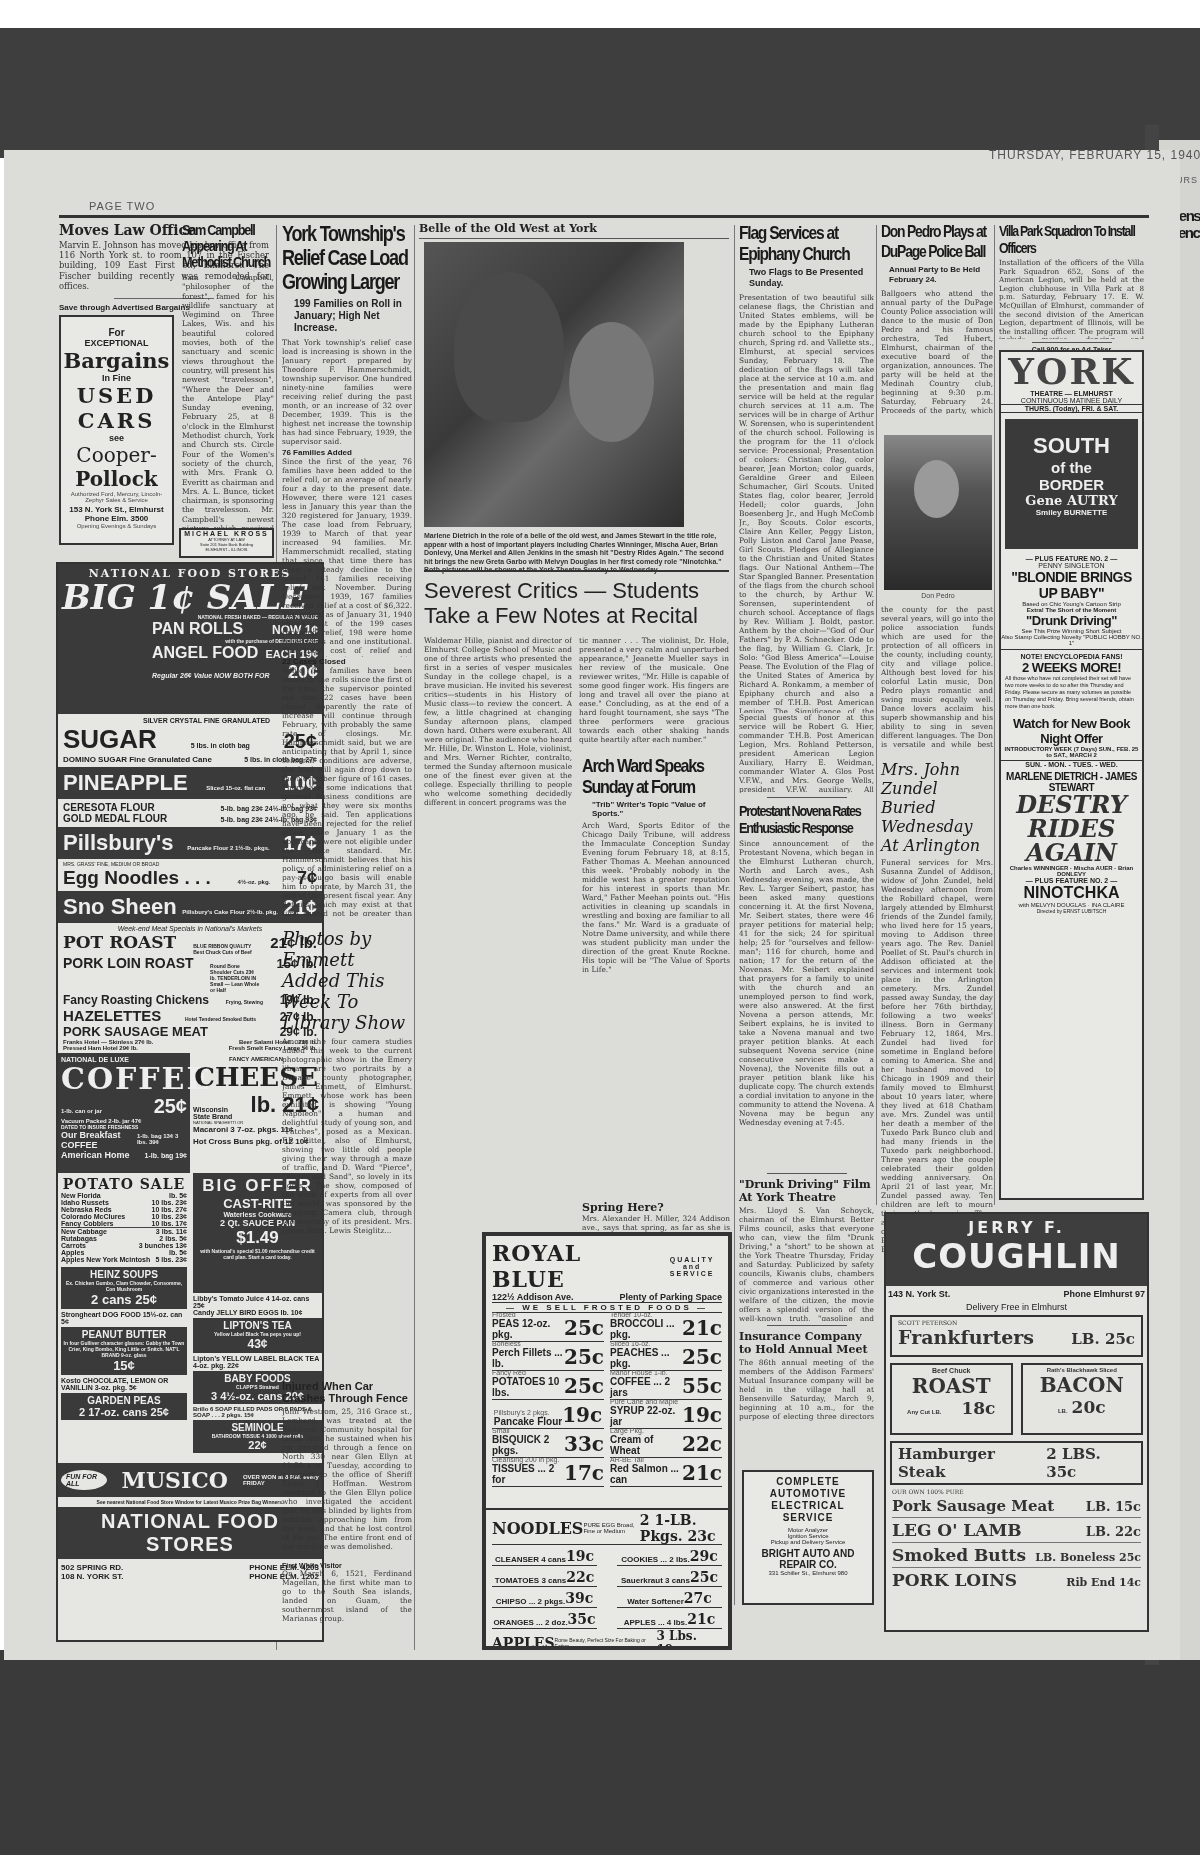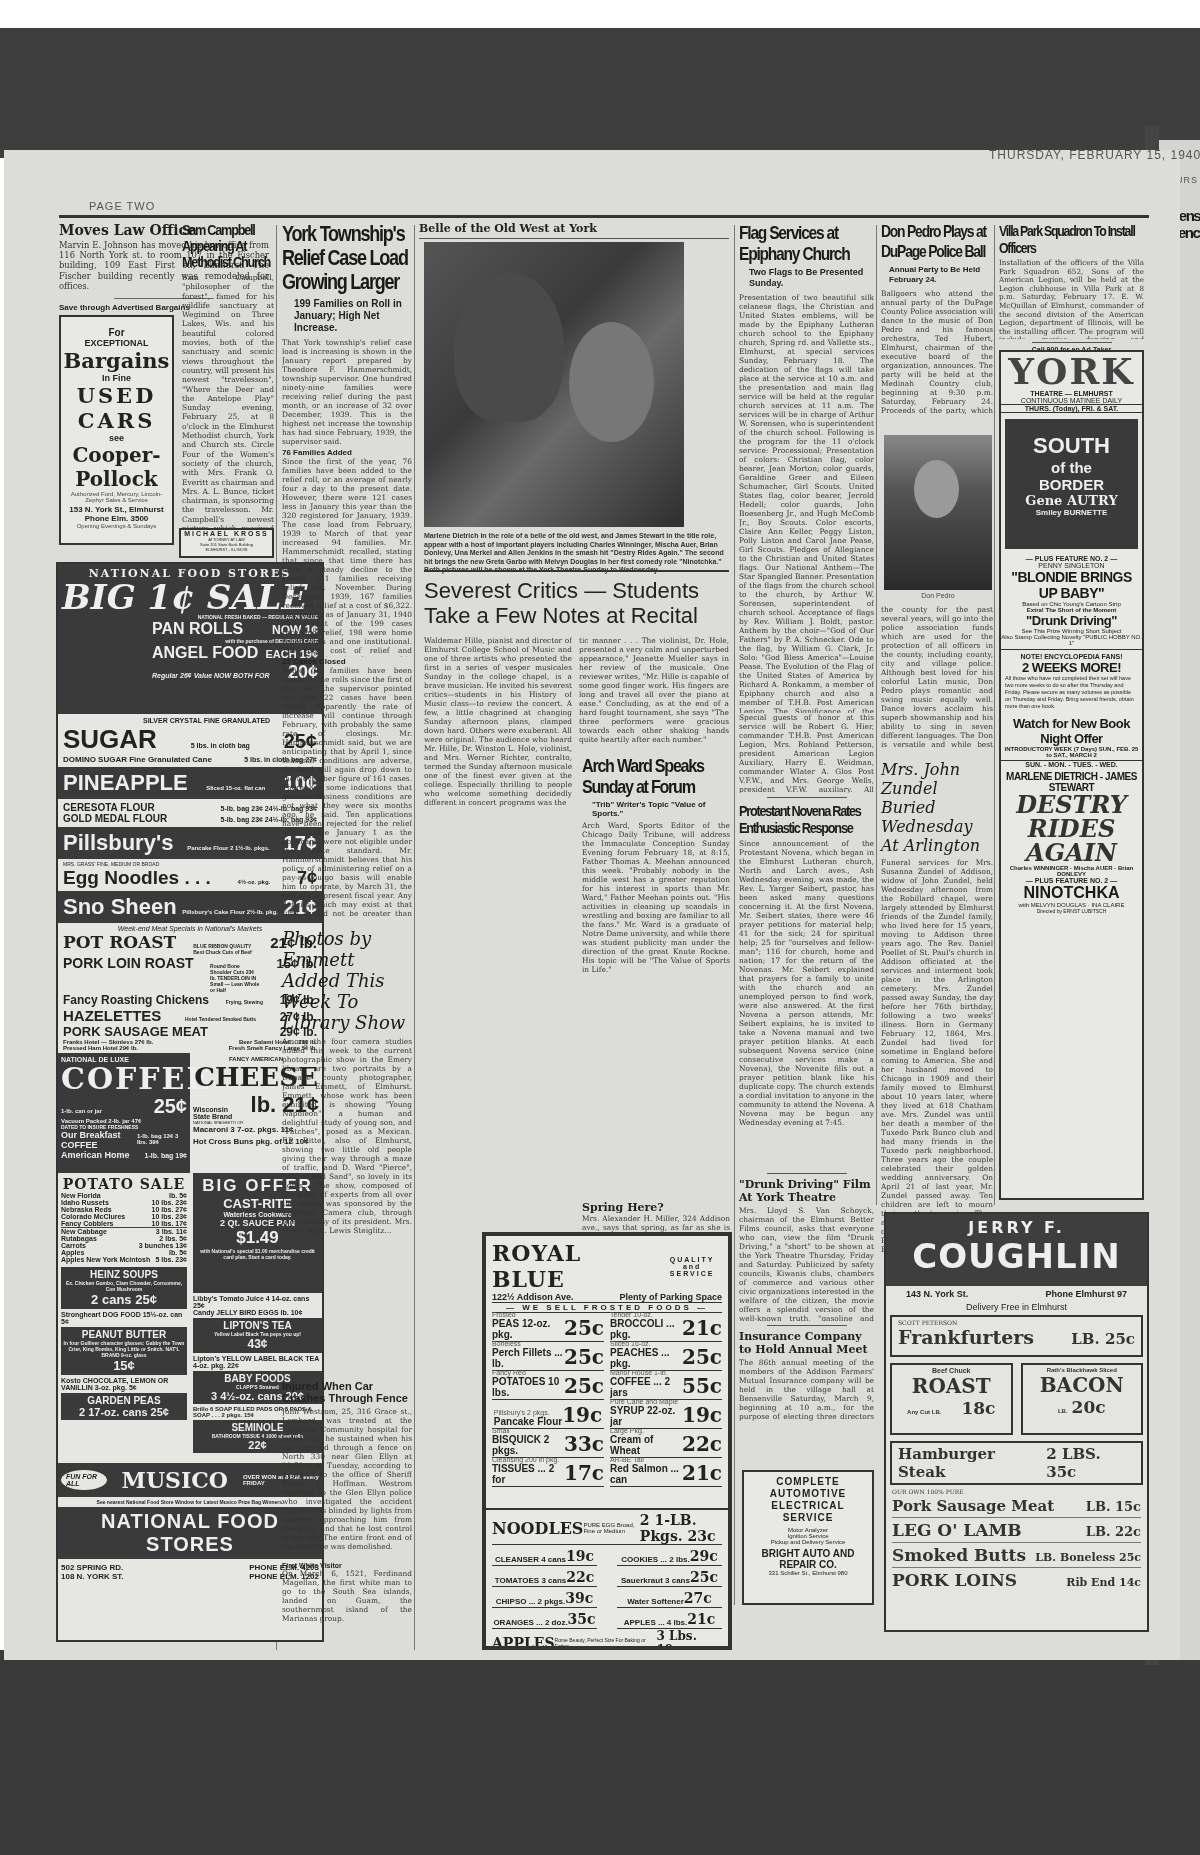--- a/index.html
+++ b/index.html
@@ -63,21 +63,21 @@
   </div>
 
   <div class="ad" style="left:55px;top:165px;width:115px;height:230px;text-align:center;font-family:'Liberation Sans',sans-serif">
     <div style="font-size:10px;margin-top:10px;font-weight:bold">For</div>
     <div style="font-size:9px;font-weight:bold">EXCEPTIONAL</div>
     <div style="font-family:'DejaVu Serif',serif;font-size:21px;font-weight:900">Bargains</div>
     <div style="font-size:9px;font-weight:bold">In Fine</div>
     <div style="font-family:'DejaVu Serif',serif;font-size:21px;font-weight:900;letter-spacing:3px">USED</div>
     <div style="font-family:'DejaVu Serif',serif;font-size:21px;font-weight:900;letter-spacing:3px">CARS</div>
     <div style="font-size:9px;font-weight:bold">see</div>
-    <div style="font-family:'DejaVu Serif',serif;font-size:20px;font-weight:700">Cooper-</div>
+    <div style="font-family:'DejaVu Serif',serif;font-size:20px;font-weight:400">Cooper-</div>
     <div style="font-family:'DejaVu Serif',serif;font-size:20px;font-weight:900">Pollock</div>
     <div class="small" style="font-size:6px;padding:0 6px">Authorized Ford, Mercury, Lincoln-Zephyr Sales &amp; Service</div>
     <div style="font-size:8px;font-weight:bold;margin-top:2px">153 N. York St., Elmhurst</div>
     <div style="font-size:8px;font-weight:bold">Phone Elm. 3500</div>
     <div class="small" style="font-size:6px">Opening Evenings &amp; Sundays</div>
   </div>
 
   <div class="ad" style="left:52px;top:412px;width:268px;height:1080px;background:#e6e6e2">
     <div class="darkband" style="padding:3px 4px 0;height:150px;background:#3a3a3a">
       <div style="font-family:'DejaVu Serif',serif;font-size:11px;letter-spacing:2px;text-align:center">NATIONAL FOOD STORES</div>
@@ -514,21 +514,21 @@
     <div class="hd-cond" style="font-size:16px;letter-spacing:0">NINOTCHKA</div>
     <div style="font-size:6px">with MELVYN DOUGLAS · INA CLAIRE</div>
     <div style="font-size:5px">Directed by ERNST LUBITSCH</div>
   </div>
 
   <div class="ad" style="left:880px;top:1062px;width:265px;height:420px;background:#e4e4e0">
     <div class="darkband" style="text-align:center;padding:4px 0;height:72px;background:#3e3e3e">
       <div style="font-size:16px;letter-spacing:3px;font-family:'DejaVu Sans',sans-serif">JERRY F.</div>
       <div style="font-size:34px;line-height:38px;letter-spacing:1px;font-family:'DejaVu Sans',sans-serif">COUGHLIN</div>
     </div>
-    <div class="row" style="padding:3px 20px;font-size:9px">
+    <div class="row" style="padding:3px 2px;font-size:9px">
         <span>143 N. York St.</span>
         <span>Phone Elmhurst 97</span>
       </div>
     <div style="text-align:center;font-family:'Liberation Sans',sans-serif;font-size:9px">Delivery Free in Elmhurst</div>
     <div class="jc-box" style="height:42px">
       <div style="font-size:6px;font-weight:normal">SCOTT PETERSON</div>
       <div style="display:flex;justify-content:space-between;align-items:baseline">
           <span style="font-size:19px">Frankfurters</span>
           <span style="font-size:15px">LB. 25c</span>
         </div>

